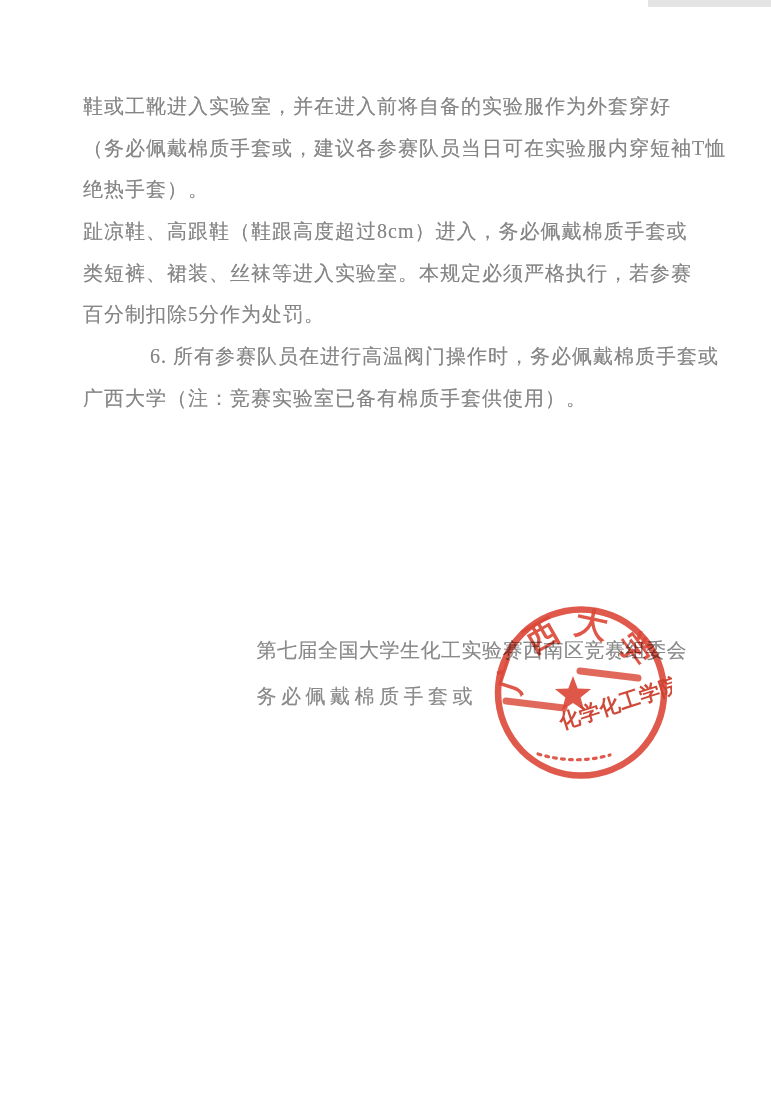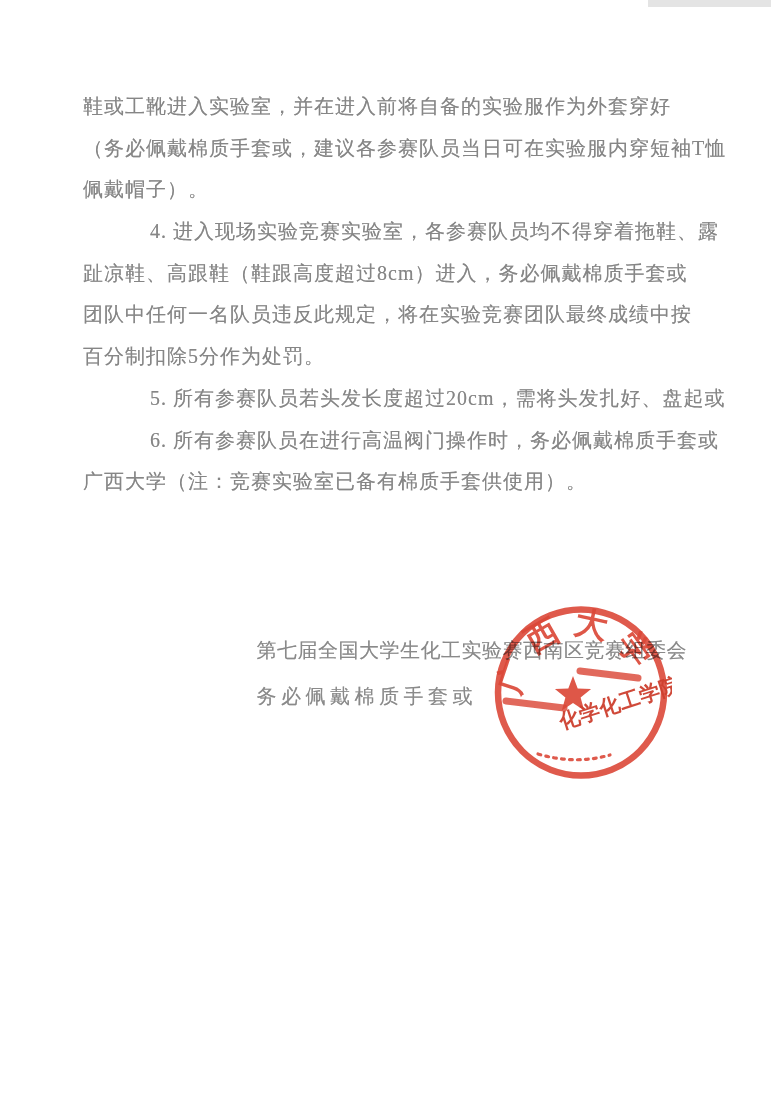--- a/index.html
+++ b/index.html
@@ -75,26 +75,24 @@
 </head>
 <body>
 
 <div class="page">
 
   <div class="scan-smudge"></div>
 
   <div class="body-text">
     <div class="line">鞋或工靴进入实验室，并在进入前将自备的实验服作为外套穿好</div>
     <div class="line">（务必佩戴棉质手套或，建议各参赛队员当日可在实验服内穿短袖T恤</div>
-    <div class="line">佩戴帽子）。</div>
-    <div class="line indent">4. 进入现场实验竞赛实验室，各参赛队员均不得穿着拖鞋、露</div>
+    <div class="line">绝热手套）。</div>
     <div class="line">趾凉鞋、高跟鞋（鞋跟高度超过8cm）进入，务必佩戴棉质手套或</div>
-    <div class="line">团队中任何一名队员违反此规定，将在实验竞赛团队最终成绩中按</div>
+    <div class="line">类短裤、裙装、丝袜等进入实验室。本规定必须严格执行，若参赛</div>
     <div class="line">百分制扣除5分作为处罚。</div>
-    <div class="line indent">5. 所有参赛队员若头发长度超过20cm，需将头发扎好、盘起或</div>
     <div class="line indent">6. 所有参赛队员在进行高温阀门操作时，务必佩戴棉质手套或</div>
     <div class="line">广西大学（注：竞赛实验室已备有棉质手套供使用）。</div>
   </div>
 
   <div class="signature">
     <div>第七届全国大学生化工实验赛西南区竞赛组委会</div>
     <div class="date">务必佩戴棉质手套或</div>
   </div>
 
   <div class="seal">

